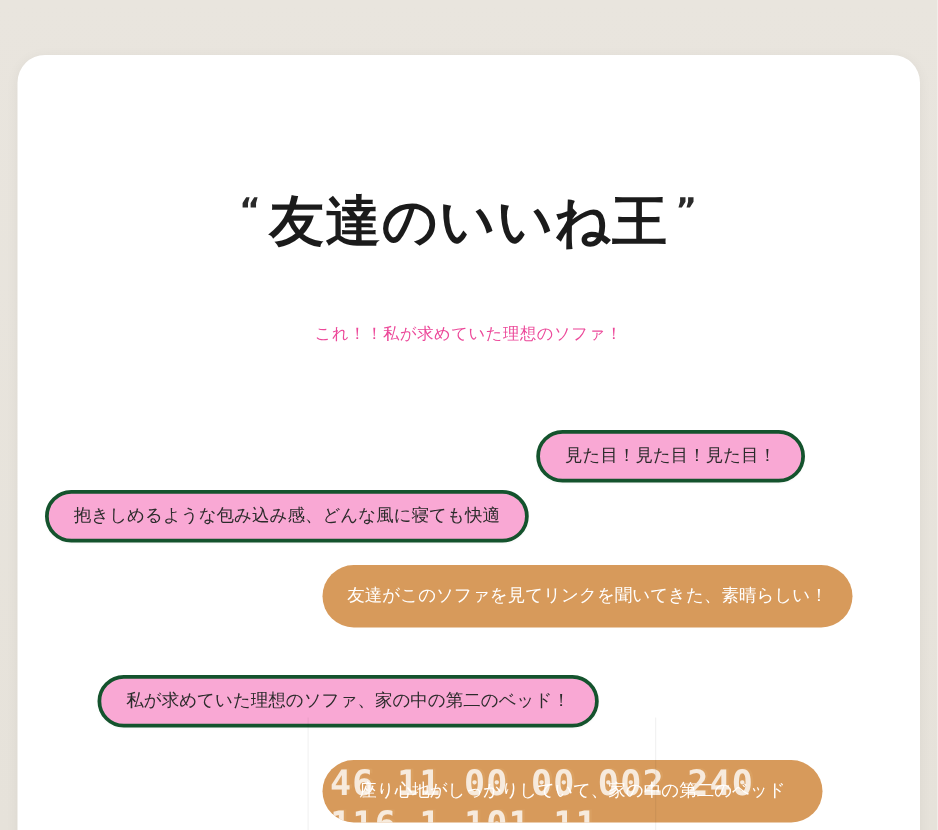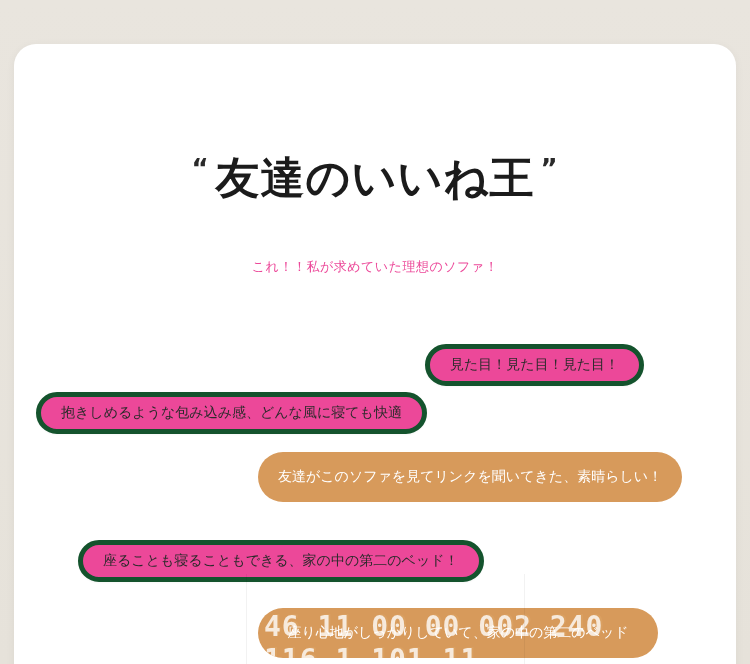--- a/index.html
+++ b/index.html
@@ -79,22 +79,22 @@
     box-sizing: border-box;
     display: flex;
     align-items: center;
     justify-content: center;
     border-radius: 24px;
     font-size: 14px;
     white-space: nowrap;
     font-family: "DejaVu Sans", "Liberation Sans", sans-serif;
   }
   .bubble.light {
-    background: #ec4899;
-    border: 5px solid #14532d;
+    background: #f9a8d4;
+    border: 3px solid #14532d;
     color: #2b2b2b;
     padding: 0 20px;
     height: 42px;
     box-shadow: 0 1px 2px rgba(0,0,0,0.03);
   }
   .bubble.accent {
     background: #d79a5b;
     color: #ffffff;
     padding: 16px 22px;
     height: 50px;
@@ -156,21 +156,21 @@
         <span class="quote-right">”</span>
       </div>
     </div>
 
     <div class="subtitle">これ！！私が求めていた理想のソファ！</div>
 
     <div class="bubbles">
       <div class="bubble light b1">見た目！見た目！見た目！</div>
       <div class="bubble light b2">抱きしめるような包み込み感、どんな風に寝ても快適</div>
       <div class="bubble accent b3">友達がこのソファを見てリンクを聞いてきた、素晴らしい！</div>
-      <div class="bubble light b4">座ることも寝ることもできる、家の中の第二のベッド！</div>
+      <div class="bubble light b4">私が求めていた理想のソファ、家の中の第二のベッド！</div>
       <div class="bubble accent b5">座り心地がしっかりしていて、家の中の第二のベッド</div>
       <div class="glitch">
         <span class="dark">46 11 00 00 002 240 116 1 101 11</span>
         <span>46 11 00 00 002 240 116 1 101 11</span>
       </div>
     </div>
 
     <div class="seam s1"></div>
     <div class="seam s2"></div>
 

